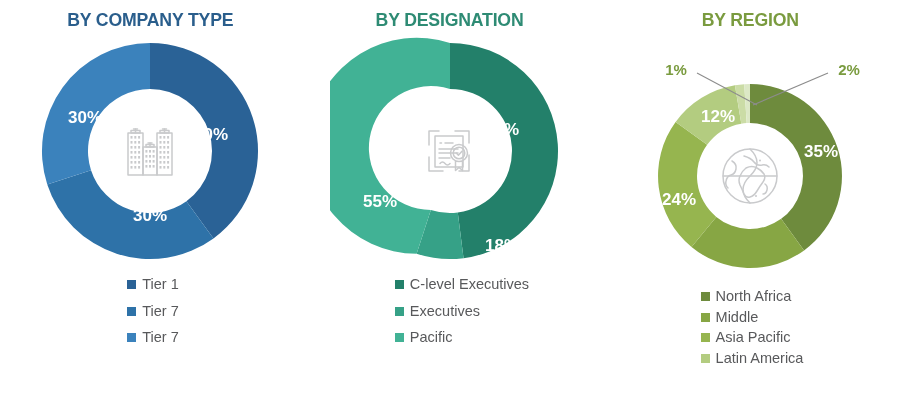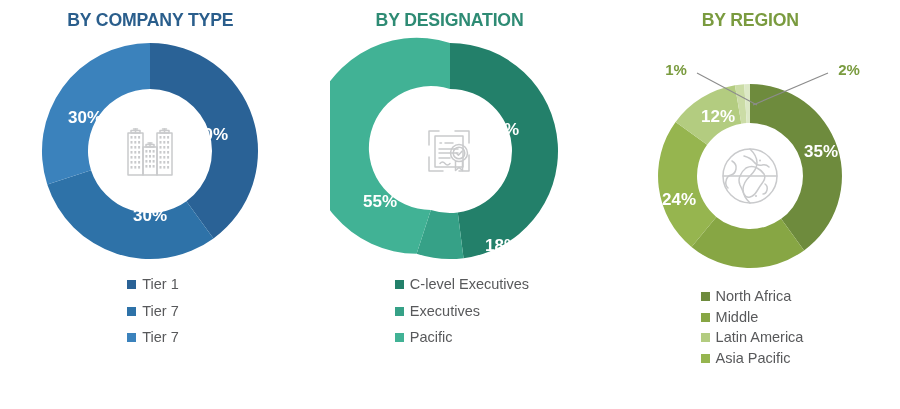--- a/index.html
+++ b/index.html
@@ -323,23 +323,23 @@
     <div class="legend">
       <div class="legend-row">
         <span class="legend-swatch" style="background:#6E8B3D"></span>
         <span class="legend-label">North Africa</span>
       </div>
       <div class="legend-row">
         <span class="legend-swatch" style="background:#87A644"></span>
         <span class="legend-label">Middle</span>
       </div>
       <div class="legend-row">
+        <span class="legend-swatch" style="background:#96B54F"></span>
+        <span class="legend-label">Asia Pacific</span>
+      </div>
+      <div class="legend-row">
         <span class="legend-swatch" style="background:#B3CC80"></span>
         <span class="legend-label">Latin America</span>
       </div>
-      <div class="legend-row">
-        <span class="legend-swatch" style="background:#96B54F"></span>
-        <span class="legend-label">Asia Pacific</span>
-      </div>
     </div>
   </div>
 
 </div>
 
 </body></html>

